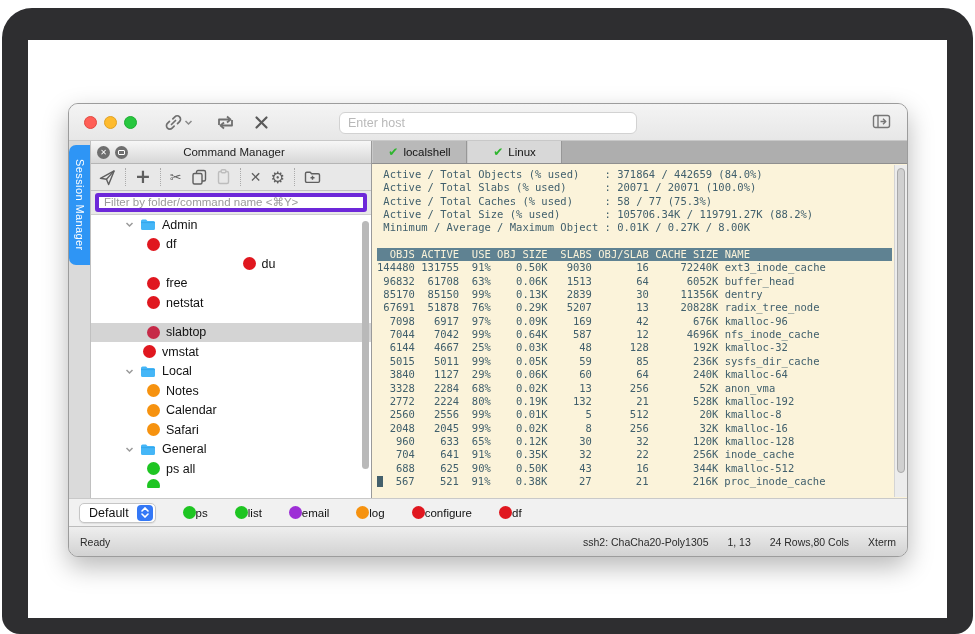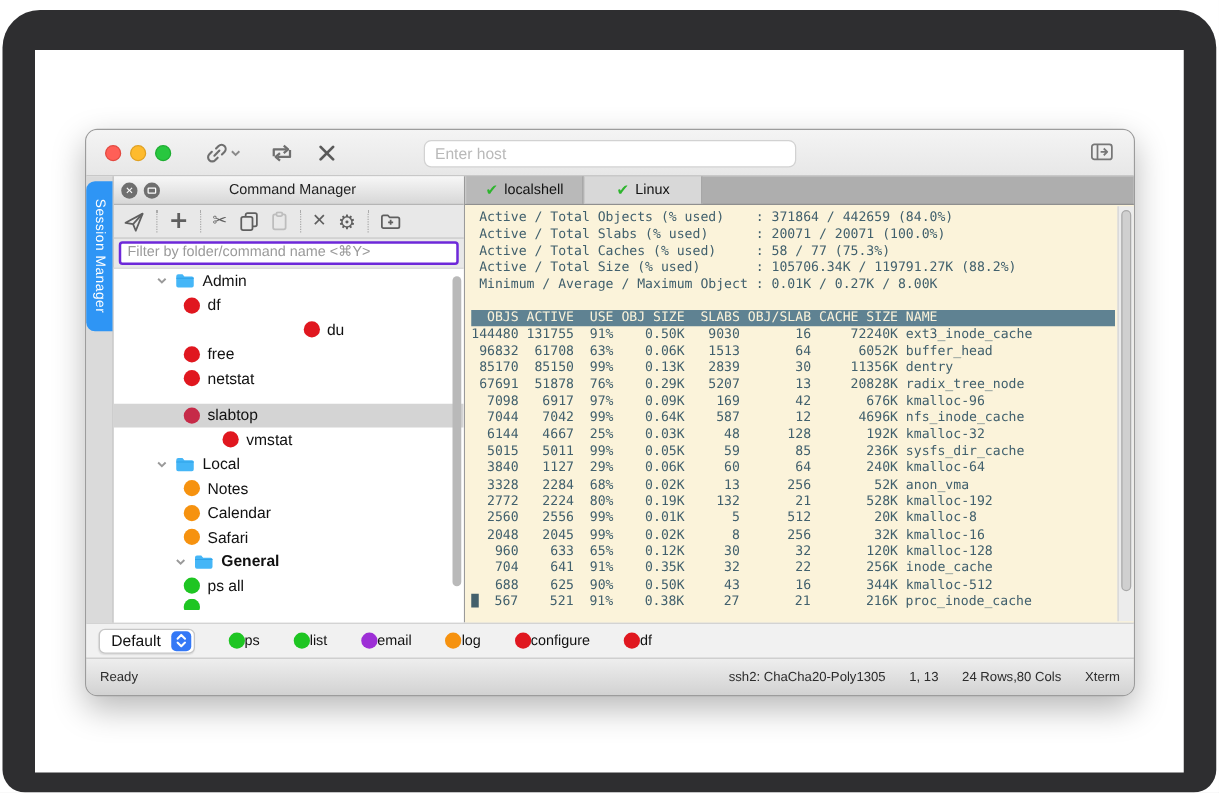--- a/index.html
+++ b/index.html
@@ -49,21 +49,21 @@
   .float-glyph { width:7px; height:5px; border:1px solid #fff; border-radius:1px; }
   .cmgr-title { flex:1; text-align:center; font-size:11.5px; color:#222; padding-right:30px; }
   .cmgr-toolbar { height:27px; flex:none; background:#e8e8e8; border-bottom:1px solid #c2c2c2;
     display:flex; align-items:center; padding:0 8px; gap:9px; color:#5f5f5f; }
   .sep { width:0; height:18px; border-left:1px dotted #ababab; }
   .ticon { display:flex; align-items:center; justify-content:center; font-family:"DejaVu Sans",sans-serif; color:#5f5f5f; }
   .ticon.txt { font-size:14px; line-height:1; }
   .ticon.plus { font-size:19px; font-weight:600; margin-top:-2px; }
   .ticon.gear { font-size:16px; }
   .filter-row { height:23px; flex:none; padding:1px 4px 2px 4px; background:#e8e8e8; }
-  .filter-input { width:100%; height:19px; border:2px solid #6d28d9; border-radius:3px; background:#fff;
+  .filter-input { width:100%; height:19px; border:4px solid #6d28d9; border-radius:3px; background:#fff;
     font-size:11.5px; padding:0 5px; outline:none; color:#333; }
   .filter-input::placeholder { color:#9a9a9a; }
   .tree { flex:1; background:#fff; border-top:1px solid #cfcfcf; position:relative; overflow:hidden; font-size:12.5px; color:#111; }
   .trow { display:flex; align-items:center; height:19.5px; gap:6px; }
   .trow.sel { background:#d4d4d4; }
   .trow.clipped { height:9px; overflow:hidden; align-items:flex-start; }
   .chev { flex:none; }
   .dot { width:13px; height:13px; border-radius:50%; flex:none; }
   .dot.red{ background:#e0171f; } .dot.crimson{ background:#c62a48; } .dot.orange{ background:#f6920f; }
   .dot.green{ background:#1ec522; } .dot.purple{ background:#9d2fd6; }
@@ -241,21 +241,21 @@
                 <span class="dot red"></span>
                 <span class="tlabel">netstat</span>
               </div>
 
               <div class="trow command sel" style="padding-left: 56px; margin-top: 10px;">
 
                 <span class="dot crimson"></span>
                 <span class="tlabel">slabtop</span>
               </div>
 
-              <div class="trow command" style="padding-left: 87px;">
+              <div class="trow command" style="padding-left: 52px;">
 
                 <span class="dot red"></span>
                 <span class="tlabel">vmstat</span>
               </div>
 
               <div class="trow folder" style="padding-left: 34px;">
                 <svg class="chev" width="9" height="9" viewBox="0 0 9 9" fill="none" stroke="#9a9a9a" stroke-width="1.5">
                       <polyline points="1.5,3 4.5,6 7.5,3"></polyline>
                     </svg>
                 <svg class="folder-svg" width="16" height="13" viewBox="0 0 16 13">
@@ -277,21 +277,21 @@
                 <span class="dot orange"></span>
                 <span class="tlabel">Calendar</span>
               </div>
 
               <div class="trow command" style="padding-left: 56px;">
 
                 <span class="dot orange"></span>
                 <span class="tlabel">Safari</span>
               </div>
 
-              <div class="trow folder" style="padding-left: 49px; font-weight: bold;">
+              <div class="trow folder" style="padding-left: 34px;">
                 <svg class="chev" width="9" height="9" viewBox="0 0 9 9" fill="none" stroke="#9a9a9a" stroke-width="1.5">
                       <polyline points="1.5,3 4.5,6 7.5,3"></polyline>
                     </svg>
                 <svg class="folder-svg" width="16" height="13" viewBox="0 0 16 13">
                   <path d="M1 3 q0-1.6 1.6-1.6 h3.4 l1.5 1.7 h6 q1.5 0 1.5 1.5 v5.8 q0 1.5 -1.5 1.5 h-11 q-1.5 0 -1.5 -1.5 Z" fill="#45b6f7"></path>
                   <path d="M1 4.6 h14" stroke="#2fa3e8" stroke-width="0.8"></path>
                 </svg>
 
                 <span class="tlabel">General</span>
               </div>

